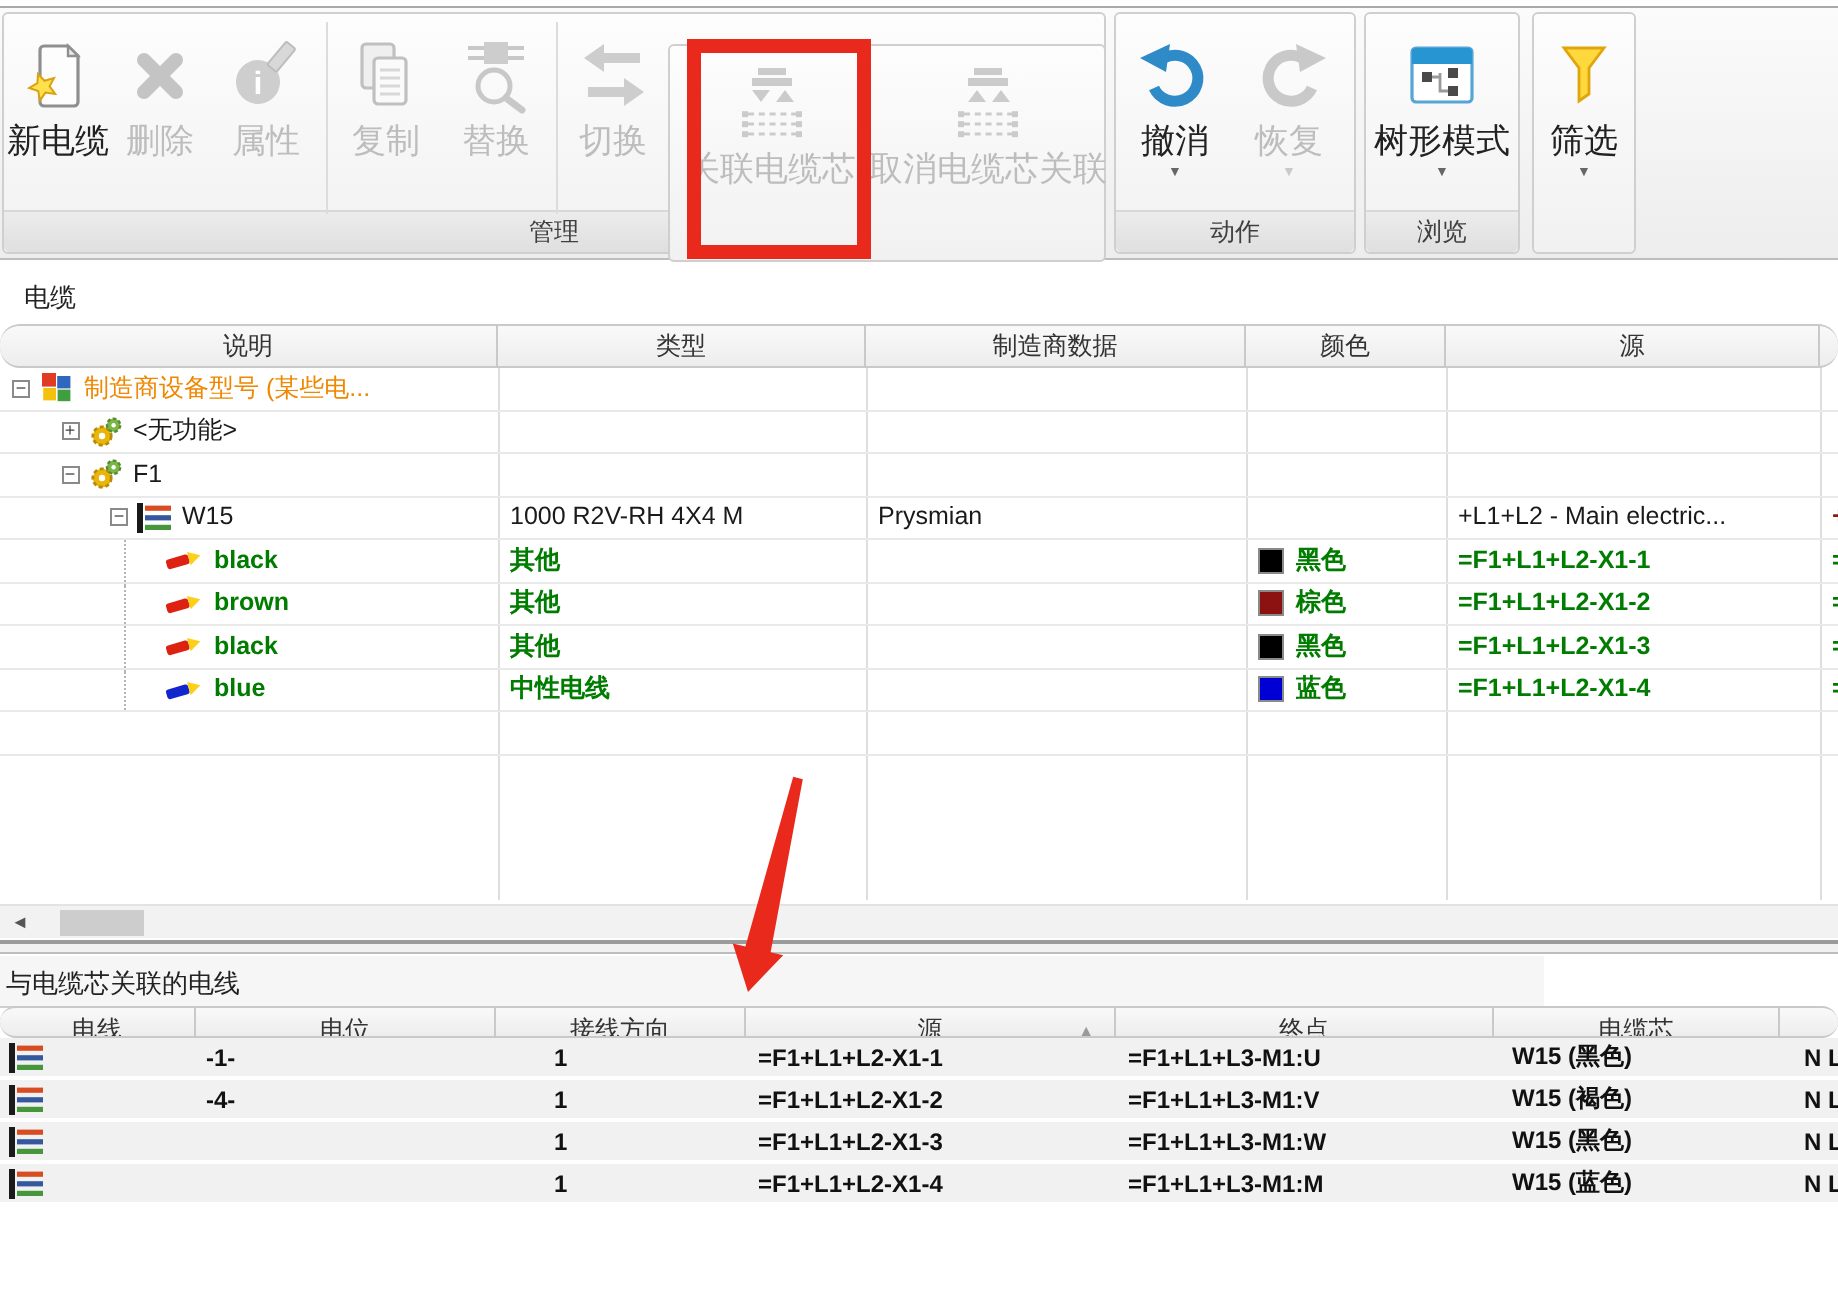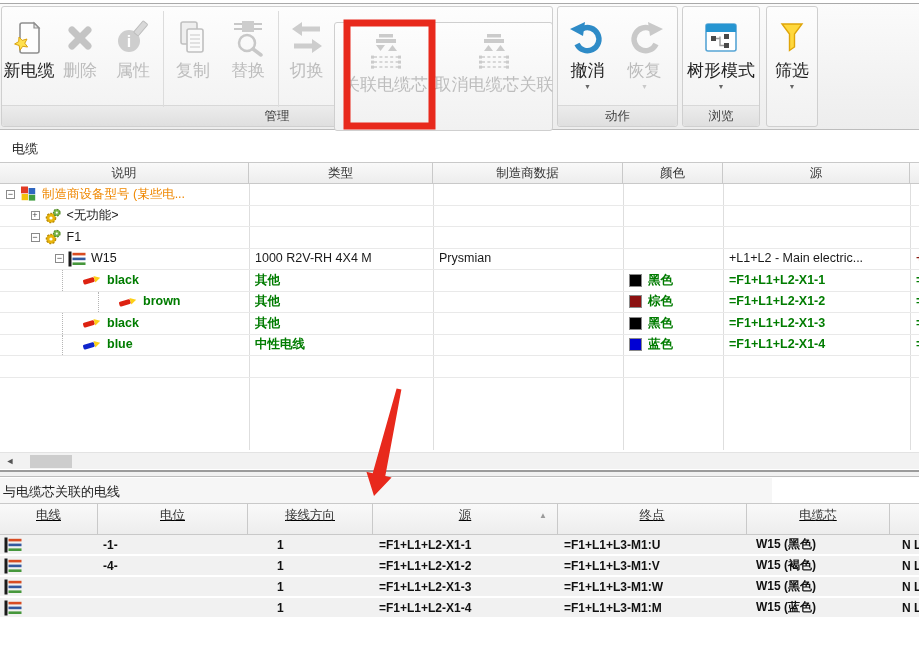--- a/index.html
+++ b/index.html
@@ -30,21 +30,21 @@
   .panel-title{position:absolute;left:12px;font-size:13px;color:#222;}
   #cable-title{top:140px;}
   #wires-strip{position:absolute;left:0;top:478px;width:772px;height:26px;background:#f6f6f6;
     border-bottom:1px solid #cfcfcf;}
   #wires-title{position:absolute;left:3px;top:5px;font-size:13px;color:#222;}
 
   
   #mid-table{position:absolute;left:0;top:162px;width:919px;height:288px;}
   .vline{position:absolute;top:0;bottom:0;width:1px;background:#dedede;}
   .thead{position:relative;display:grid;height:22px;background:linear-gradient(#f9f9f9,#ededed);
-    border-top:1px solid #c9c9c9;border-bottom:1px solid #c9c9c9;z-index:2;}
+    border-top:1px solid #c9c9c9;border-bottom:1px solid #c9c9c9;z-index:2;border-radius:10px;}
   #mid-table .thead,#mid-table .trow{grid-template-columns:249px 184px 190px 100px 187px 1fr;}
   .thead .hcell{font-size:12.5px;color:#333;text-align:center;line-height:21px;border-right:1px solid #c9c9c9;
     position:relative;overflow:hidden;}
   .thead .hcell:last-child{border-right:none;}
   .trow{display:grid;height:21.5px;line-height:21px;position:relative;z-index:1;}
   .trow.filled{border-bottom:1px solid #e9e9e9;}
   .tcell{font-size:12.5px;color:#1a1a1a;white-space:nowrap;overflow:hidden;padding-left:6px;display:flex;align-items:center;}
   .green{color:#007c00;font-weight:bold;}
   .orange{color:#ef8700;}
   .maroon{color:#8b1a0f;font-weight:bold;}
@@ -58,21 +58,21 @@
   #hscroll{position:absolute;left:0;top:452px;width:919px;height:17px;background:#f2f2f2;border-top:1px solid #e3e3e3;}
   #hscroll .sarrow{position:absolute;left:2px;top:0;width:16px;height:16px;font-size:9px;color:#555;
     text-align:center;line-height:16px;}
   #hscroll .sthumb{position:absolute;left:30px;top:2px;width:42px;height:13px;background:#cdcdcd;}
   #splitter{position:absolute;left:0;top:470px;width:919px;height:7px;background:#f1f1f1;
     border-top:2px solid #9b9b9b;border-bottom:1px solid #bdbdbd;}
 
   
   #bot-table{position:absolute;left:0;top:503px;width:919px;}
   #bot-table .thead,#bot-table .brow{grid-template-columns:98px 150px 125px 185px 189px 143px 1fr;}
-  #bot-table .thead{height:32px;text-decoration:underline;}
+  #bot-table .thead{height:16px;text-decoration:underline;}
   #bot-table .thead .hcell{line-height:23px;}
   .brow{display:grid;height:21px;background:#f1f1f1;border-bottom:2px solid #fff;}
   .bcell{font-size:12px;font-weight:bold;color:#111;white-space:nowrap;overflow:hidden;display:flex;align-items:center;}
   .sortmark{position:absolute;right:10px;top:0;font-size:8px;color:#9a9a9a;}
 
   
   #overlay{position:absolute;left:0;top:0;width:919px;height:652px;pointer-events:none;z-index:50;}
 </style>
 </head>
 <body>
@@ -387,21 +387,21 @@
           <div class="tcell green">其他</div>
           <div class="tcell"></div>
           <div class="tcell green">
             <span class="swatch" style="background: rgb(0, 0, 0);"></span>
             <span>黑色</span>
           </div>
           <div class="tcell green">=F1+L1+L2-X1-1</div>
           <div class="tcell green">=</div>
         </div>
         <div class="trow filled">
-          <div class="tcell" style="padding-left: 98px;">
+          <div class="tcell" style="padding-left: 62px;">
             <span style="width: 20px; height: 100%; border-left: 1px dotted rgb(181, 181, 181); flex: 0 0 auto;"></span>
             <span class="ticon">
               <svg width="20" height="14" viewBox="0 0 20 14">
                 <g transform="rotate(-16 10 7)">
                   <rect x="1" y="4.5" width="11.5" height="5" rx="1.4" fill="#dd2211"></rect>
                   <path d="M12.5 3.6L18.5 7l-6 3.4z" fill="#fdd018"></path>
                 </g>
               </svg>
             </span>
             <span class="green">brown</span>

